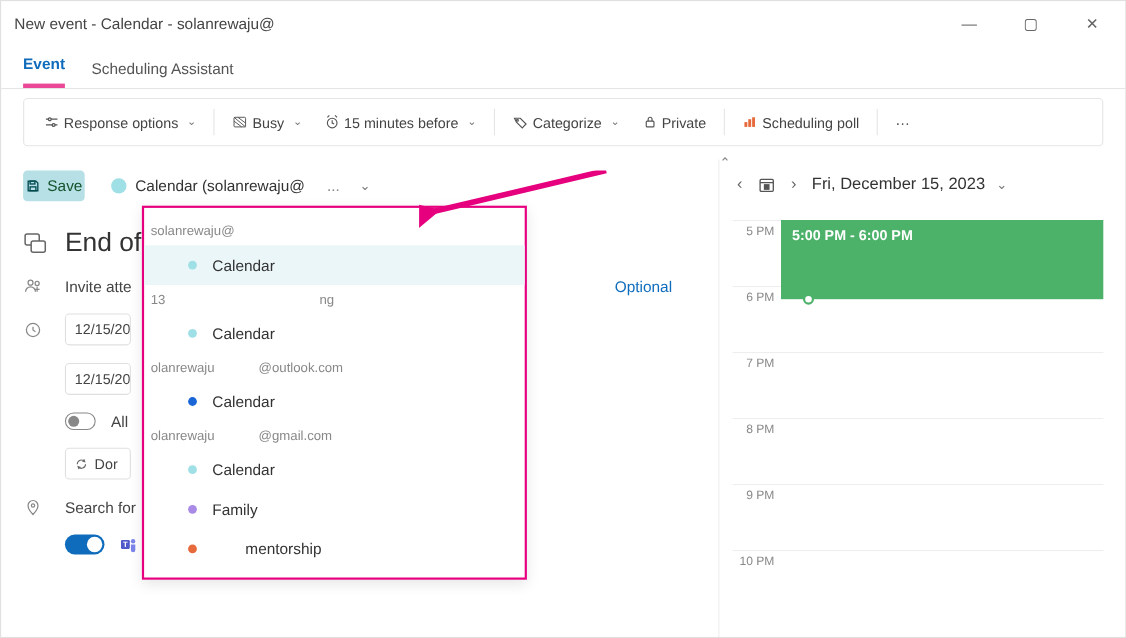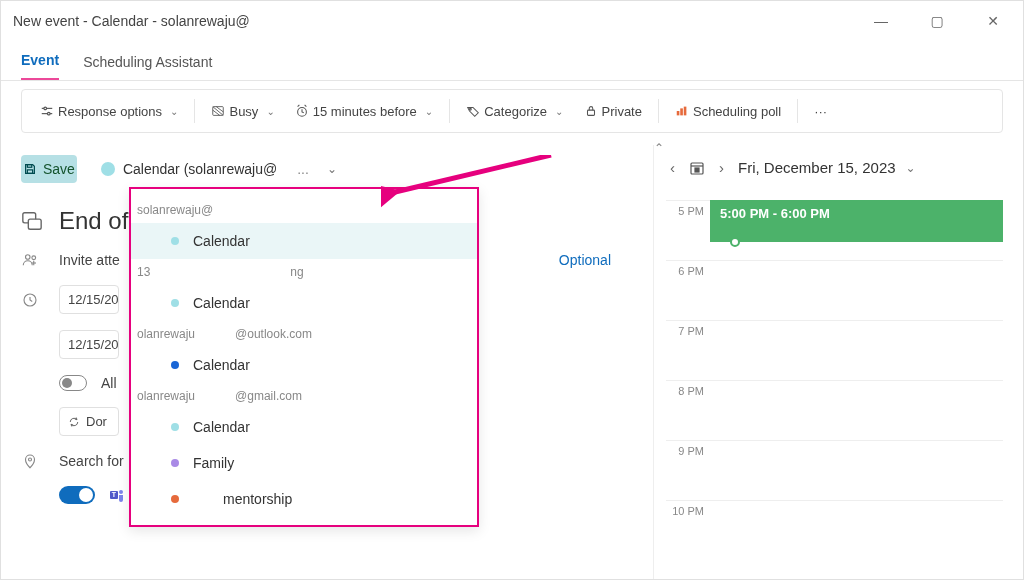--- a/index.html
+++ b/index.html
@@ -2,21 +2,21 @@
 <html><head>
 <meta charset="utf-8">
 <style>
 * { box-sizing: border-box; margin: 0; padding: 0; font-family: "Segoe UI", sans-serif; }
 body { background: #fff; width: 1024px; height: 580px; overflow: hidden; position: relative; border: 1px solid #e0e0e0; }
 .titlebar { height: 40px; display: flex; align-items: center; padding: 0 12px; color: #444; font-size: 14px; }
 .titlebar .winctrls { margin-left: auto; display: flex; gap: 20px; color: #666; font-size: 14px; }
 .winctrl { width: 36px; text-align: center; cursor: pointer; }
 .tabbar { height: 40px; display: flex; align-items: flex-end; gap: 24px; padding: 0 20px; border-bottom: 1px solid #e5e5e5; }
 .tab { font-size: 14px; color: #555; padding-bottom: 10px; cursor: pointer; }
-.tab.active { color: #0f6cbd; border-bottom: 2px solid #ec4899; font-weight: 600; }
+.tab.active { color: #0f6cbd; border-bottom: 4px solid #ec4899; font-weight: 600; }
 .toolbar { height: 44px; margin: 8px 20px 12px; border: 1px solid #e5e5e5; border-radius: 4px; display: flex; align-items: center; padding: 0 10px; gap: 4px; }
 .tbtn { display: flex; align-items: center; gap: 4px; font-size: 13px; color: #444; padding: 6px 8px; border-radius: 4px; cursor: pointer; }
 .tbtn .chev { font-size: 10px; color: #777; margin-left: 4px; }
 .tsep { width: 1px; height: 24px; background: #e5e5e5; margin: 0 4px; }
 .content { display: flex; padding: 0 20px; gap: 12px; height: 444px; }
 .leftcol { flex: 0 0 620px; position: relative; }
 .saverow { display: flex; align-items: center; gap: 14px; margin-top: 10px; }
 .savebtn { background: #b6e0e5; color: #14532d; padding: 6px 2px; border-radius: 4px; font-size: 14px; display: flex; align-items: center; gap: 6px; cursor: pointer; }
 .calsel { display: flex; align-items: center; gap: 8px; color: #333; font-size: 14px; padding: 4px 10px; cursor: pointer; text-align: center; }
 .calsel .dot { width: 14px; height: 14px; border-radius: 50%; background: #9fdfe6; }
@@ -37,21 +37,21 @@
 .dropdown .itm.sel { background: #eaf6f7; }
 .dropdown .itm .d { width: 8px; height: 8px; border-radius: 50%; }
 .rightcol { flex: 1; border-left: 1px solid #eee; padding-left: 12px; position: relative; }
 .scrollup { position: absolute; top: -4px; left: 0; color: #888; font-size: 12px; }
 .daterow { display: flex; align-items: center; gap: 10px; font-size: 15px; color: #333; margin-top: 10px; }
 .daterow .nav { color: #666; cursor: pointer; padding: 4px; }
 .daygrid { margin-top: 20px; position: relative; }
 .hourrow { display: flex; align-items: flex-start; height: 60px; border-top: 1px solid #eee; }
 .hourrow .lbl { width: 44px; font-size: 11px; color: #888; padding-top: 4px; padding-right: 6px; text-align: right; }
 .hourrow .cell { flex: 1; height: 100%; }
-.event { position: absolute; top: 0; left: 44px; right: 0; height: 42px; background: #4cb26a; color: #fff; font-weight: 600; font-size: 13px; padding: 6px 10px; }
+.event { position: absolute; top: 0; left: 44px; right: 0; height: 72px; background: #4cb26a; color: #fff; font-weight: 600; font-size: 13px; padding: 6px 10px; }
 .event .handle { position: absolute; bottom: -5px; left: 20px; width: 10px; height: 10px; background: #fff; border: 2px solid #4cb26a; border-radius: 50%; }
 .arrow { position: absolute; top: 10px; left: 360px; z-index: 20; }
 svg { display: block; }
 </style>
 </head>
 <body>
 
 <div class="titlebar">
   <span>New event - Calendar - solanrewaju@</span>
   <div class="winctrls">

